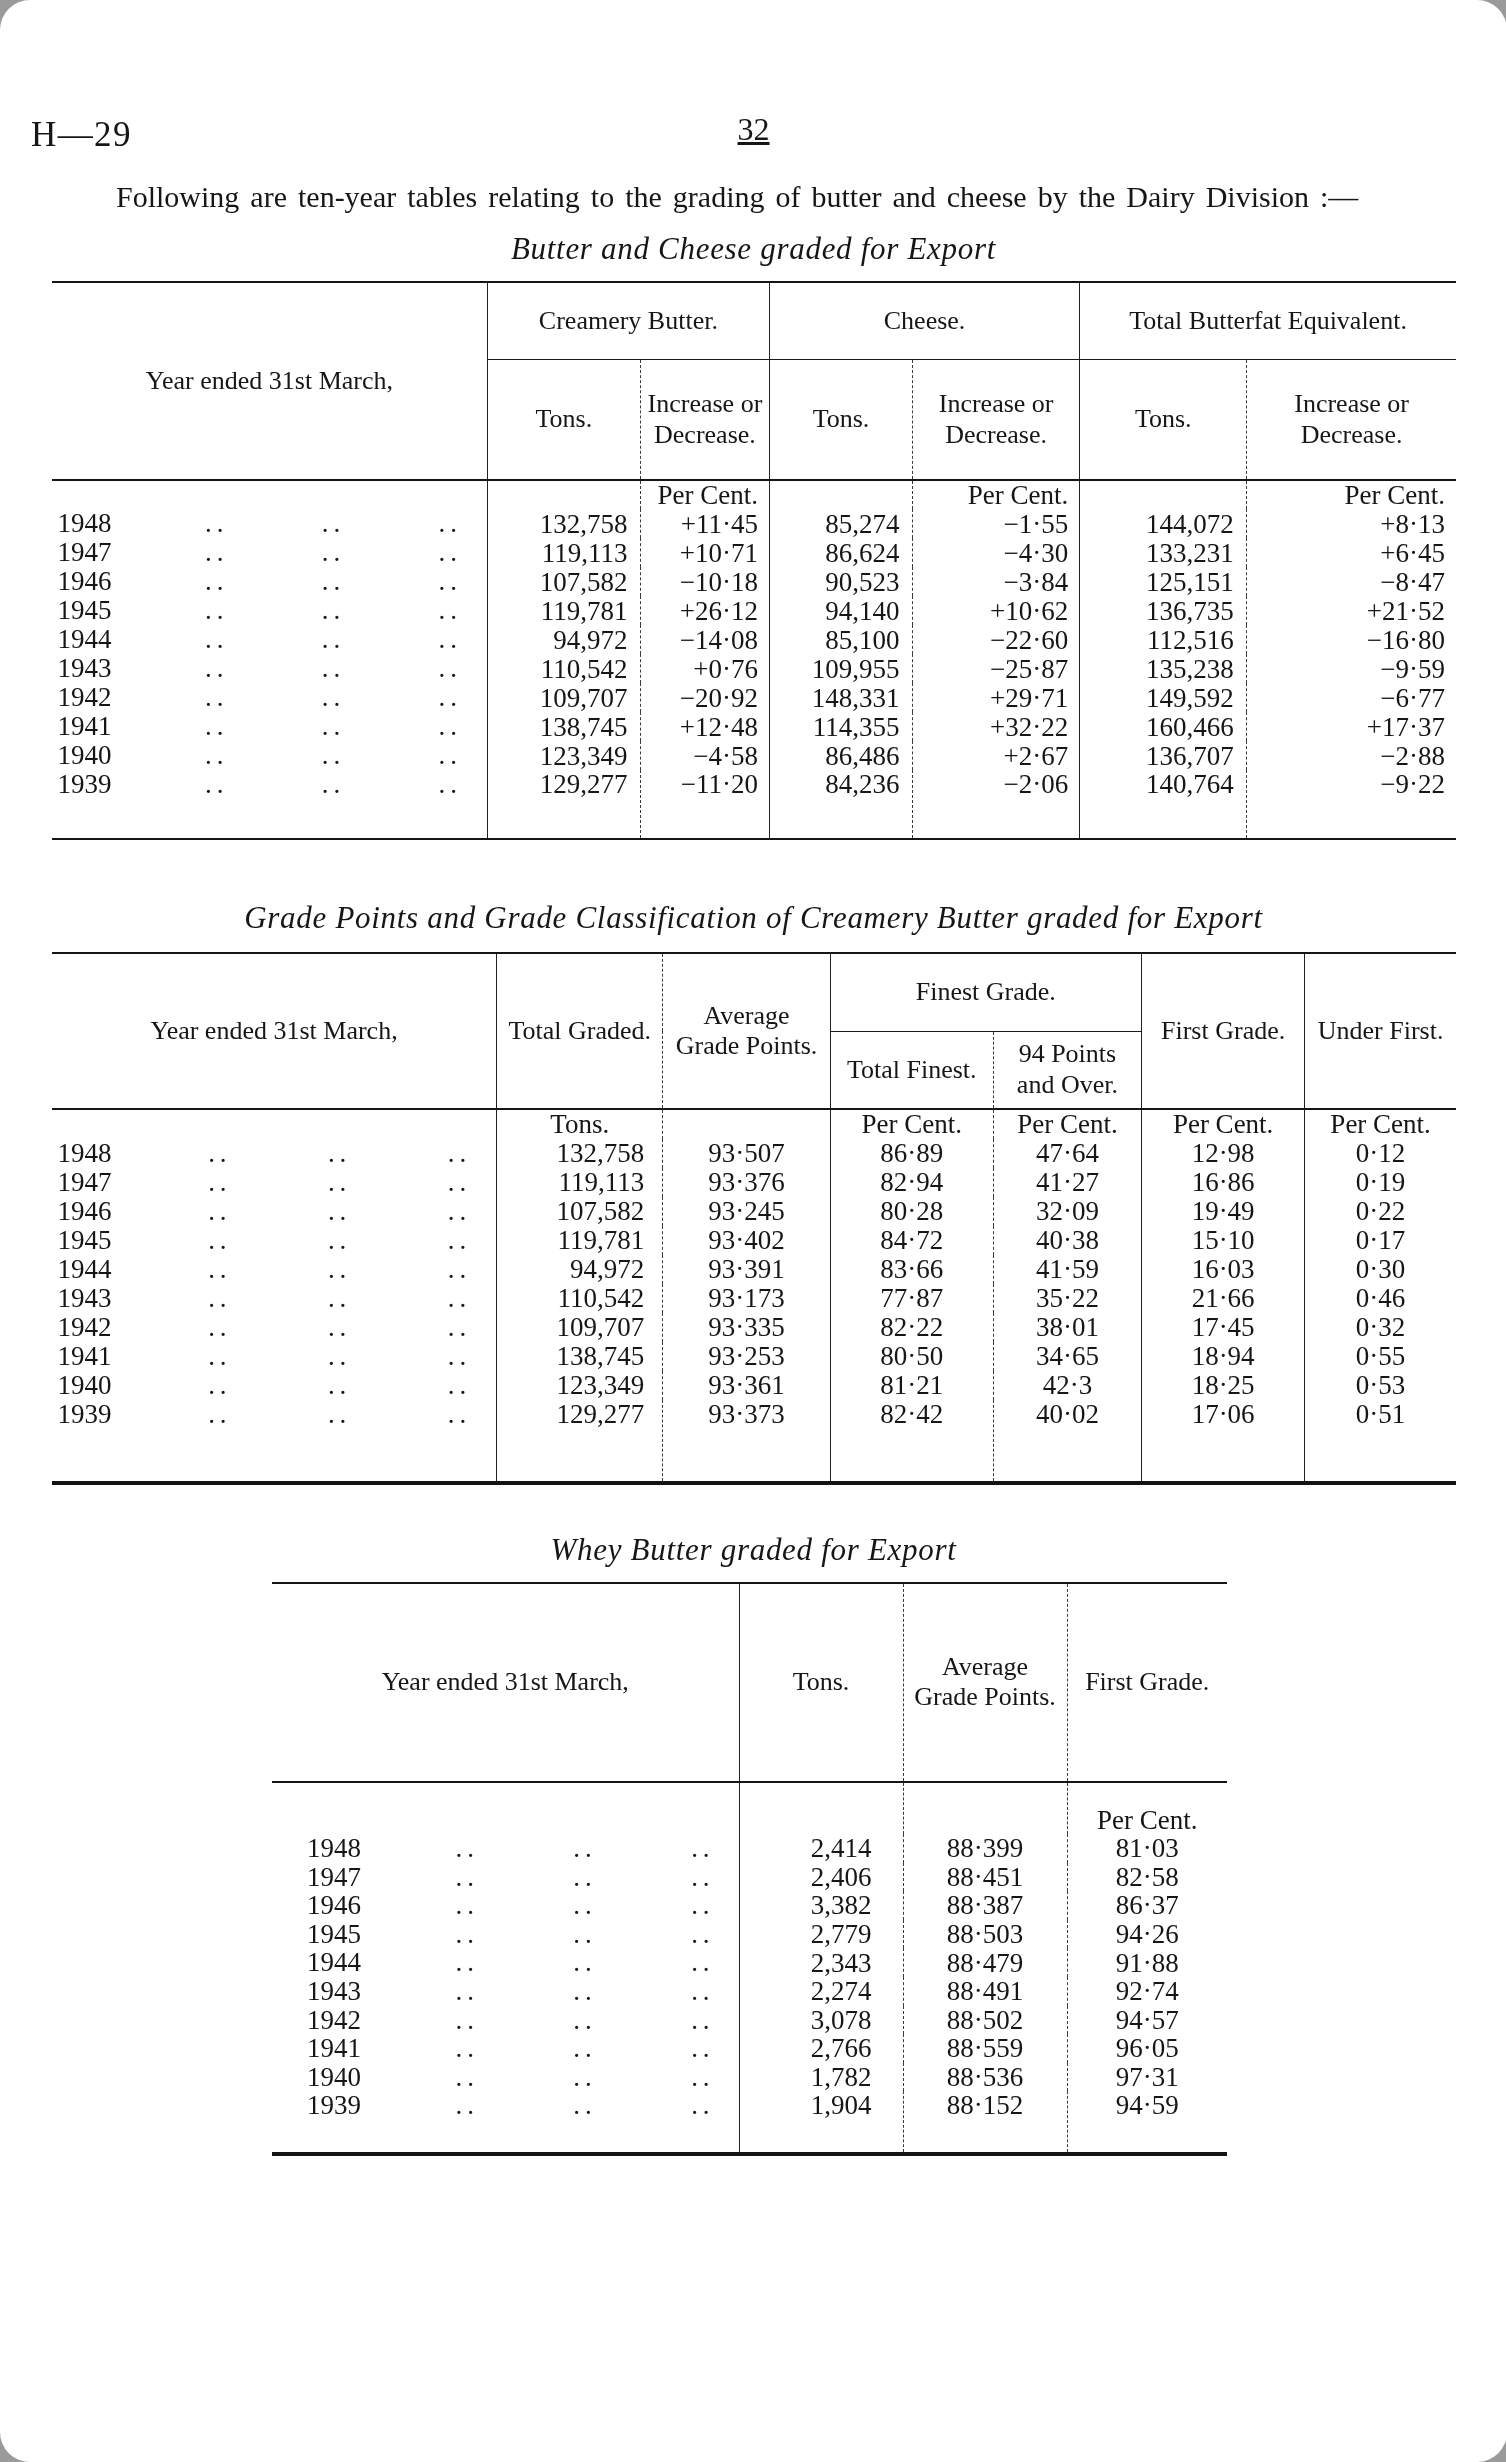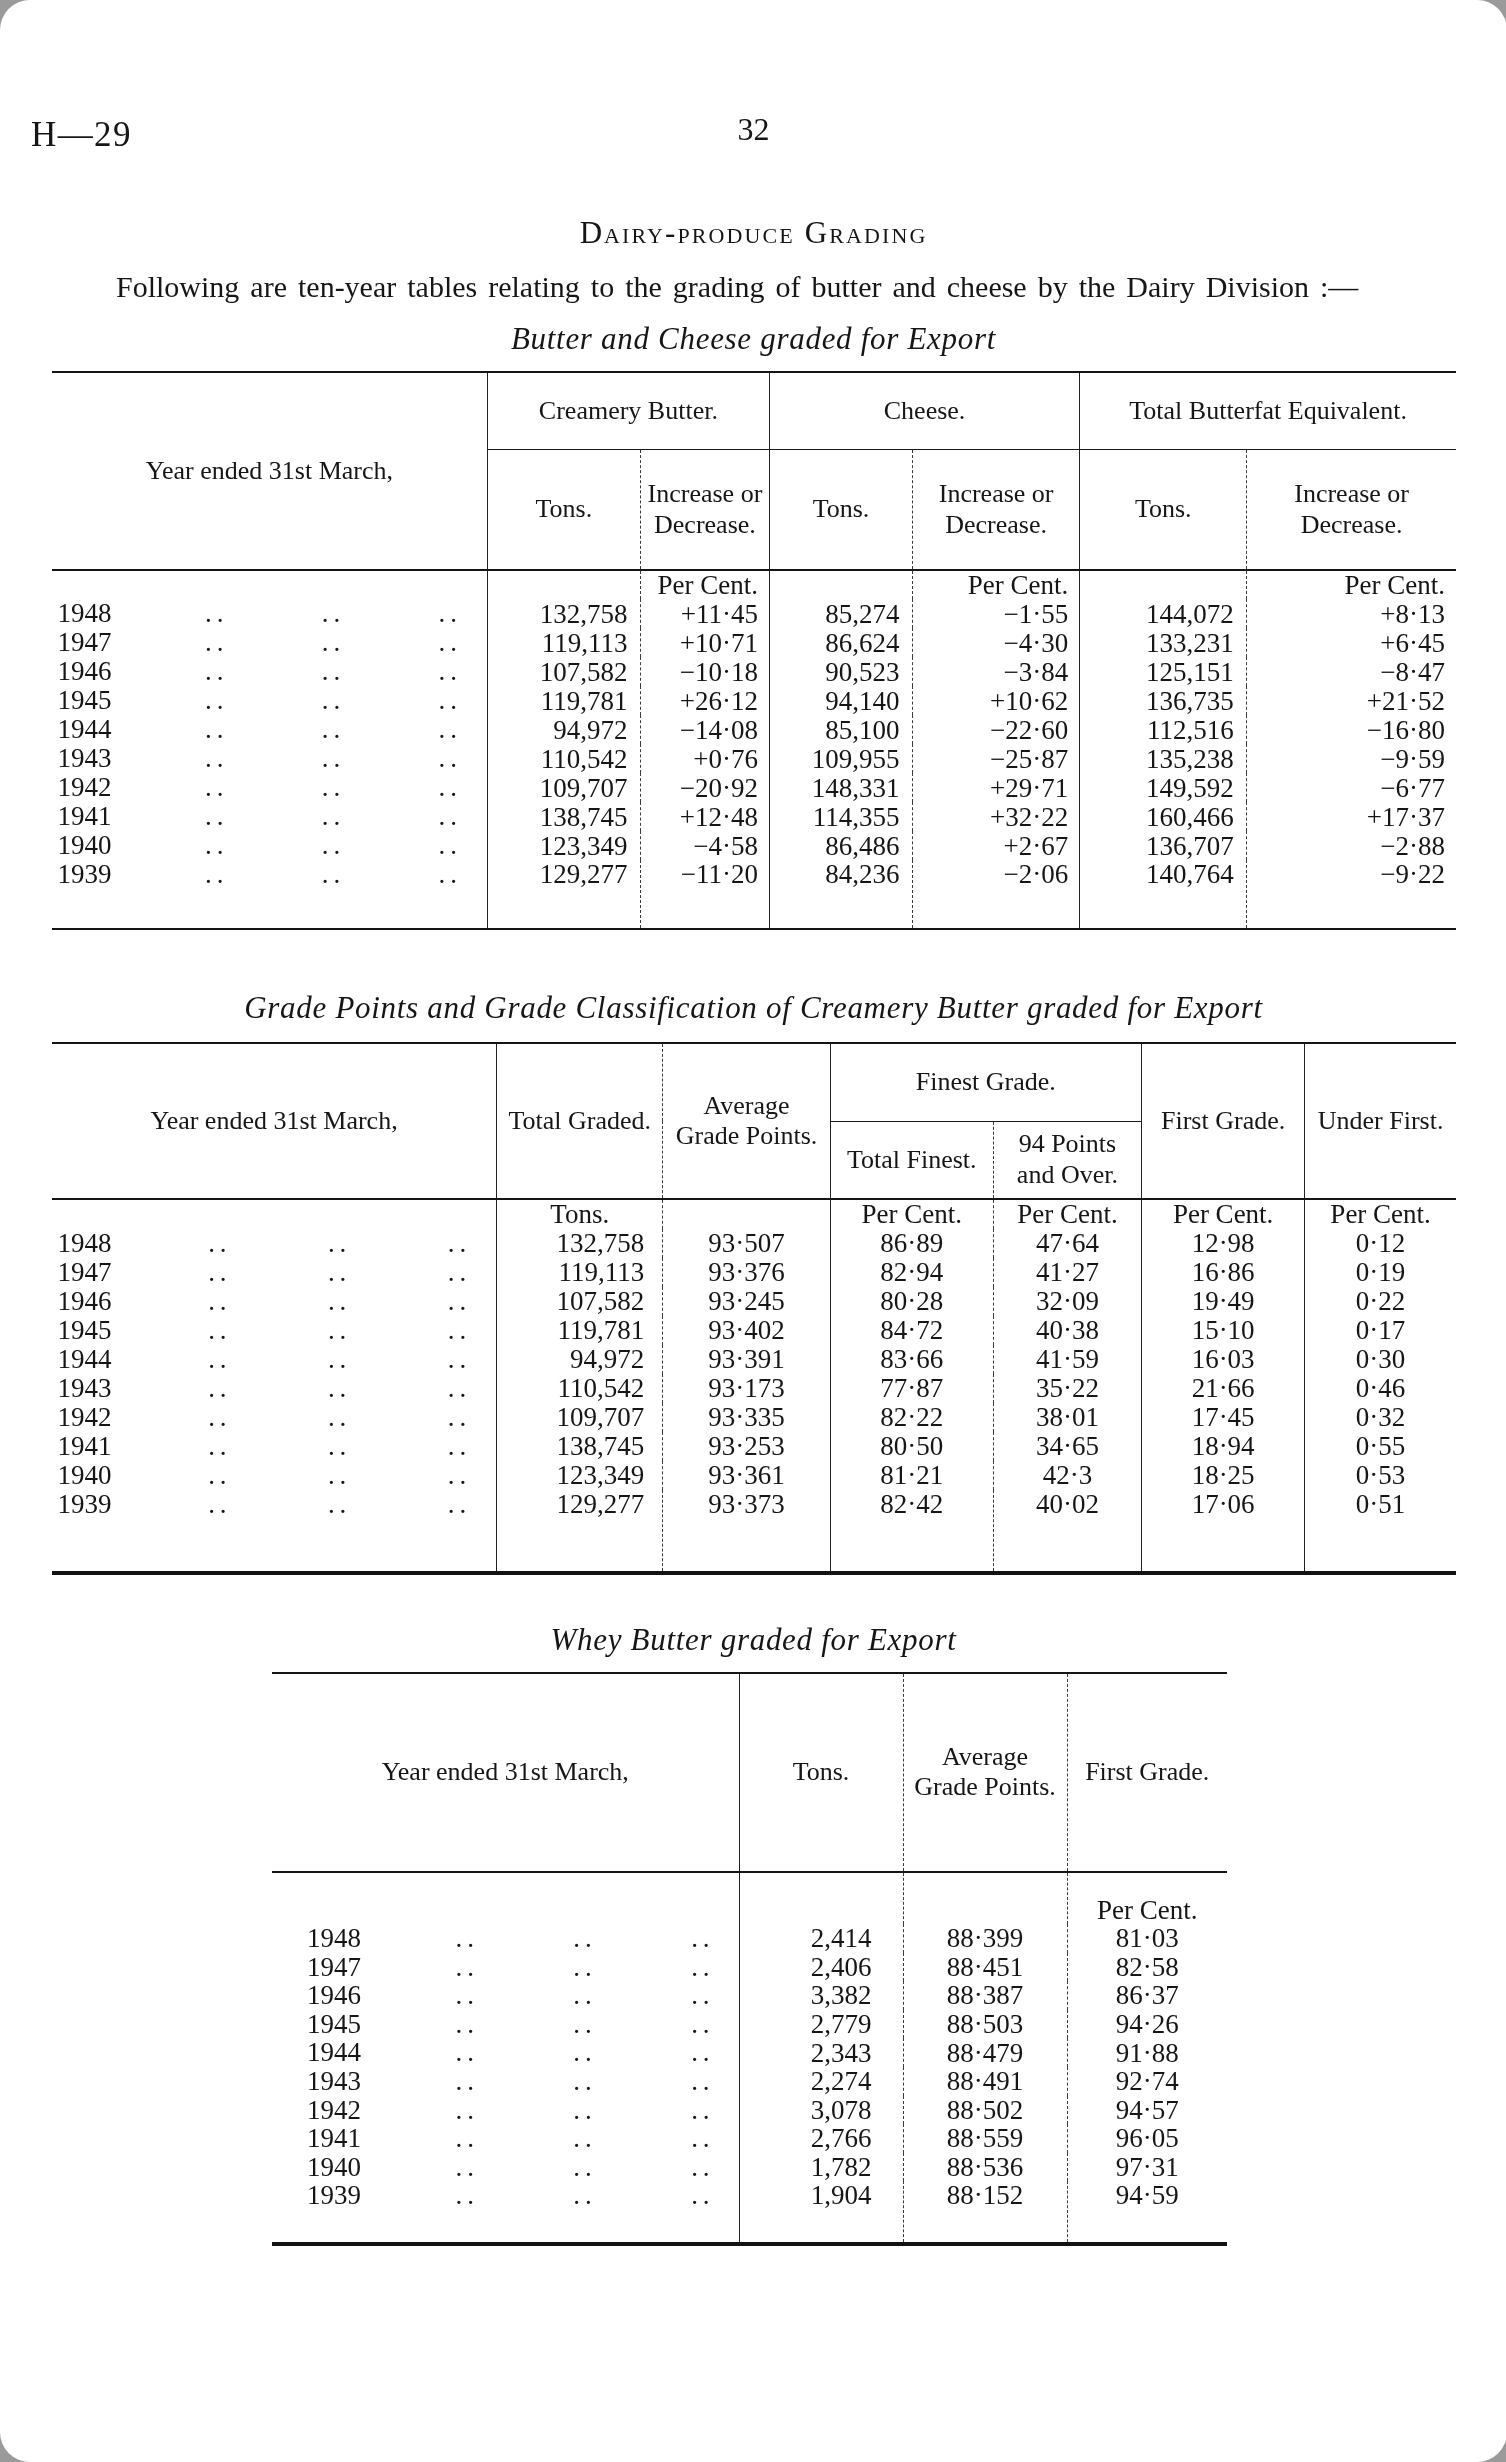--- a/index.html
+++ b/index.html
@@ -4,21 +4,21 @@
 <style>
   html,body{margin:0;padding:0;background:#9a9a9a;}
   .page{
     width:1507px;height:2462px;background:#ffffff;color:#161616;
     font-family:"Liberation Serif","DejaVu Serif",serif;
     position:relative;overflow:hidden;border-radius:30px;
   }
   .content{padding-top:111px;}
   .page-head{position:relative;height:50px;}
   .head-left{position:absolute;left:31px;top:4.2px;font-size:35px;letter-spacing:1.4px;}
-  .head-num{display:block;text-align:center;font-size:32px;}
+  .head-num{display:block;text-align:center;font-size:32px;text-decoration:underline;}
   .sc-title{
     margin:54px 0 0 0;text-align:center;font-weight:normal;
     font-variant:small-caps;font-size:31px;letter-spacing:2.1px;
   }
   .intro{
     width:1401px;margin:18px 52px 0 52px;font-size:30px;line-height:1.22;
     text-align:justify;text-indent:64px;word-spacing:3.5px;
   }
   .tbl-title{
     margin:15.3px 0 0 0;text-align:center;font-weight:normal;
@@ -75,21 +75,20 @@
 </head>
 <body>
 
 <div class="page">
   <div class="content">
     <div class="page-head">
       <span class="head-left">H—29</span>
       <span class="head-num">32</span>
     </div>
 
-    <h1 class="sc-title">Dairy-produce Grading</h1>
 
     <p class="intro">Following are ten-year tables relating to the grading of butter and cheese by the Dairy Division :—</p>
 
     <h2 class="tbl-title">Butter and Cheese graded for Export</h2>
 
     <table class="tbl t1">
       <colgroup>
         <col style="width:435px">
           <col style="width:153px">
           <col style="width:129px">

